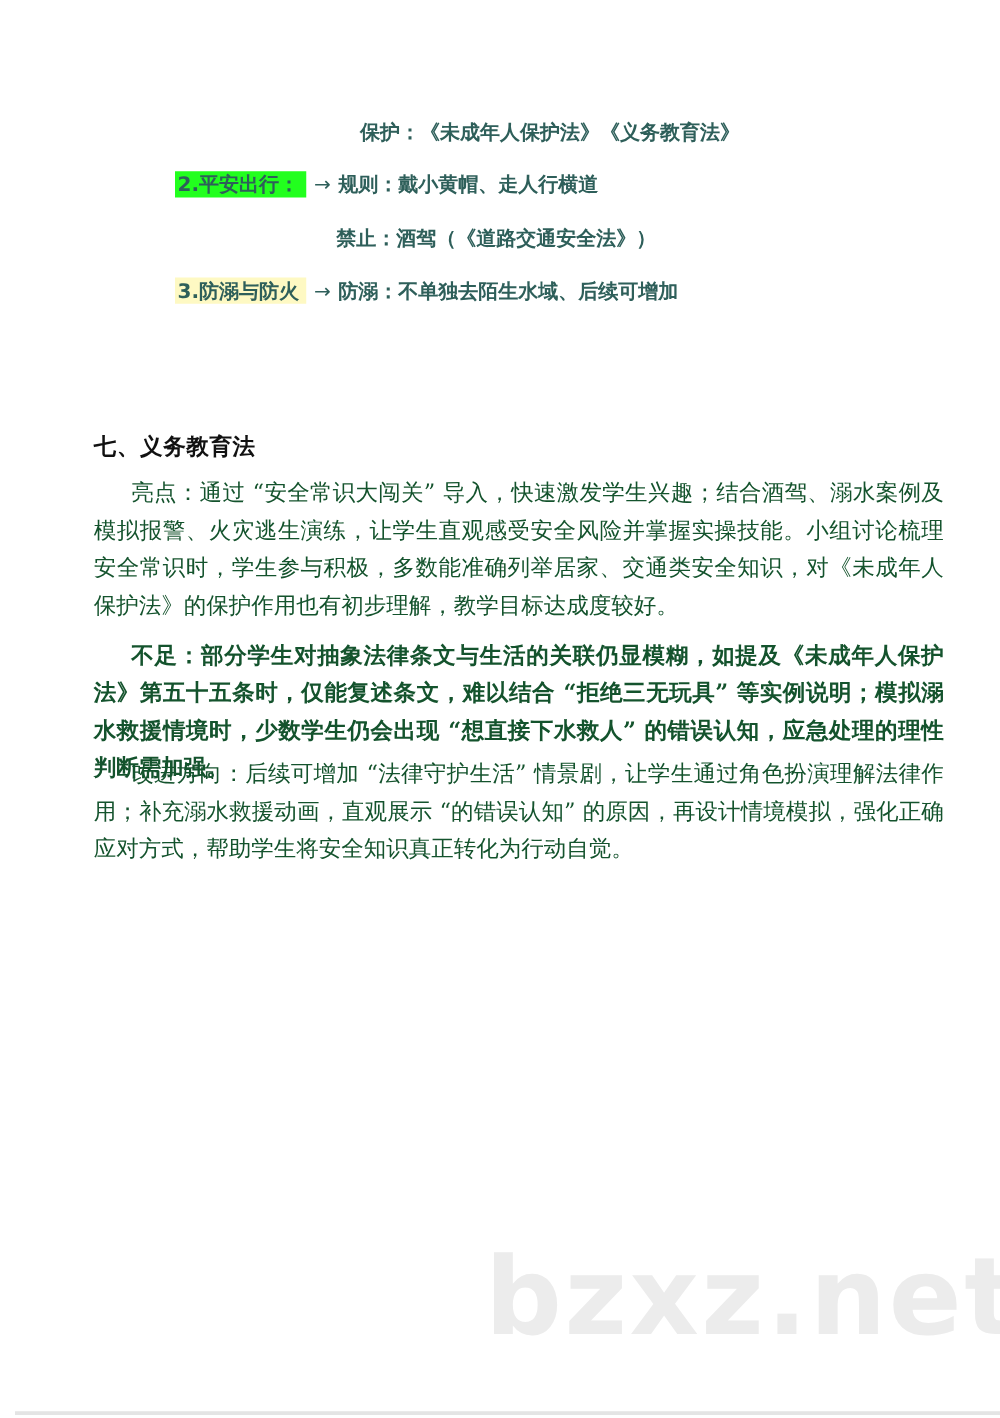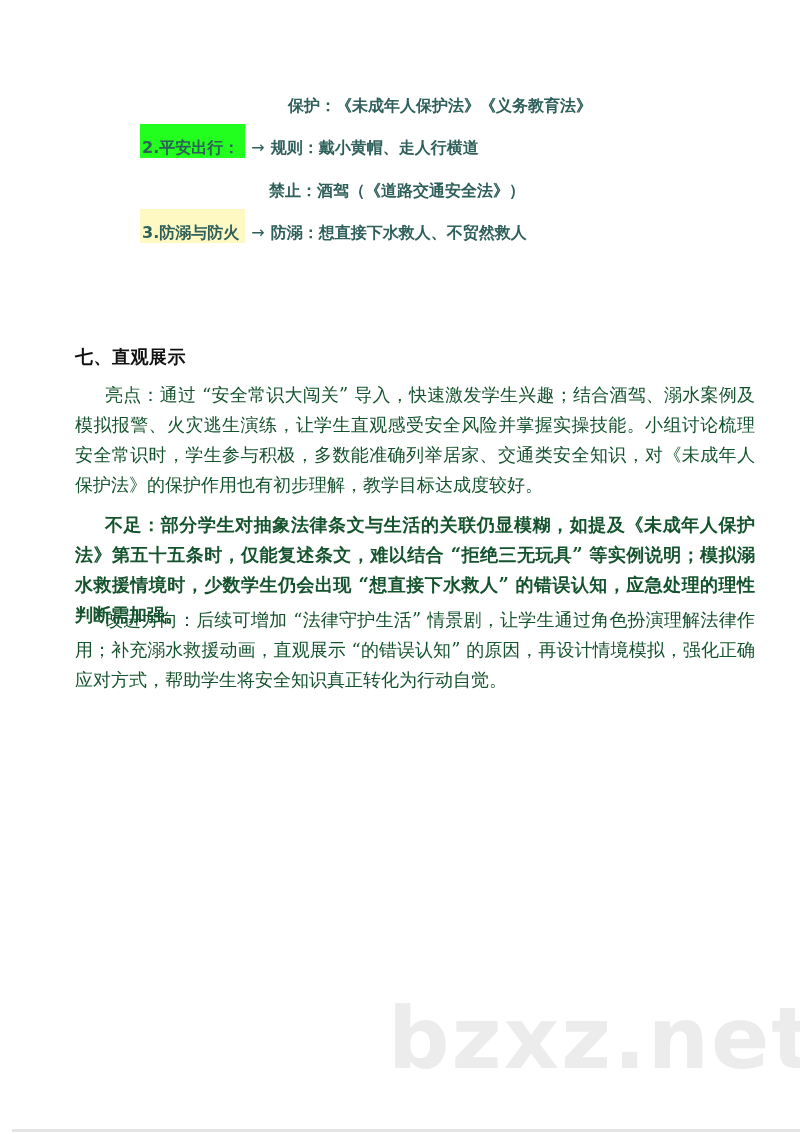--- a/index.html
+++ b/index.html
@@ -7,21 +7,21 @@
     width: 800px; height: 1134px; background: #ffffff; position: relative; overflow: hidden;
     font-family: "DejaVu Sans", "Liberation Sans", sans-serif;
   }
   .page {
     position: absolute; left: 12px; top: 0; width: 796px; height: 1129px;
     background: #ffffff;
     border-right: 2px solid #7f1d1d;
     border-bottom: 3px solid #e4e4e4;
   }
   .mm { position: absolute; font-weight: bold; font-size: 16px; color: #2e5f5a; white-space: nowrap; line-height: 22px; }
-  .tag { padding: 14px 6px 1px 2px; color: #2e5f5a; text-align: right; }
+  .tag { padding: 1px 6px 1px 2px; color: #2e5f5a; text-align: right; }
   .tag.green { background: #22ff1e; }
   .tag.cyan { background: #fef9c3; }
   .tag.magenta { background: #ff1aff; color: #4a3d70; }
   .arrow { margin: 0 6px 0 6px; font-weight: normal; }
   h2.sec {
     position: absolute; left: 63px; top: 345px; margin: 0;
     font-size: 18px; font-weight: bold; color: #111; letter-spacing: 0.5px;
   }
   .para {
     position: absolute; left: 63px; width: 680px; margin: 0;
@@ -41,24 +41,24 @@
 <div class="page">
 
   <div class="mm" style="left:276px; top:95px;">保护：《未成年人保护法》《义务教育法》</div>
 
   <div class="mm" style="left:128px; top:137px;">
     <span class="tag green">2.平安出行：</span><span class="arrow">→</span><span>规则：戴小黄帽、走人行横道</span>
   </div>
   <div class="mm" style="left:257px; top:180px;">禁止：酒驾（《道路交通安全法》）</div>
 
   <div class="mm" style="left:128px; top:222px;">
-    <span class="tag cyan">3.防溺与防火</span><span class="arrow">→</span><span>防溺：想直接下水救人、不贸然救人</span>
+    <span class="tag cyan">3.防溺与防火</span><span class="arrow">→</span><span>防溺：不单独去陌生水域、后续可增加</span>
   </div>
 
 
-  <h2 class="sec">七、直观展示</h2>
+  <h2 class="sec">七、义务教育法</h2>
 
   <p class="para" style="top:380px;">亮点：通过 “安全常识大闯关” 导入，快速激发学生兴趣；结合酒驾、溺水案例及模拟报警、火灾逃生演练，让学生直观感受安全风险并掌握实操技能。小组讨论梳理安全常识时，学生参与积极，多数能准确列举居家、交通类安全知识，对《未成年人保护法》的保护作用也有初步理解，教学目标达成度较好。</p>
   <p class="para" style="top:510px;font-weight:bold;">不足：部分学生对抽象法律条文与生活的关联仍显模糊，如提及《未成年人保护法》第五十五条时，仅能复述条文，难以结合 “拒绝三无玩具” 等实例说明；模拟溺水救援情境时，少数学生仍会出现 “想直接下水救人” 的错误认知，应急处理的理性判断需加强。</p>
   <p class="para" style="top:605px;">改进方向：后续可增加 “法律守护生活” 情景剧，让学生通过角色扮演理解法律作用；补充溺水救援动画，直观展示 “的错误认知” 的原因，再设计情境模拟，强化正确应对方式，帮助学生将安全知识真正转化为行动自觉。</p>
 
   <div class="watermark">bzxz.net</div>
 </div>
 
 </body></html>

